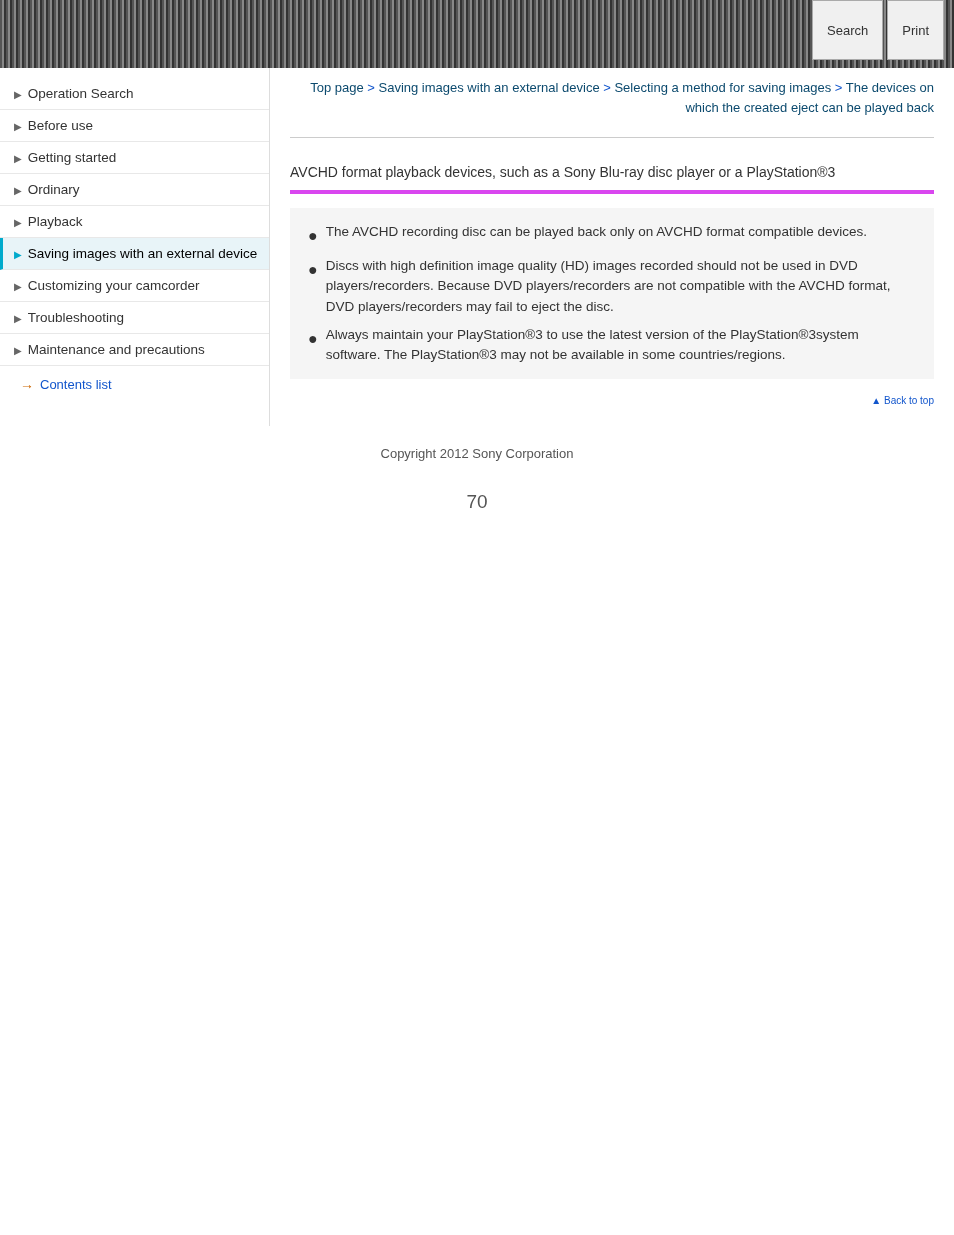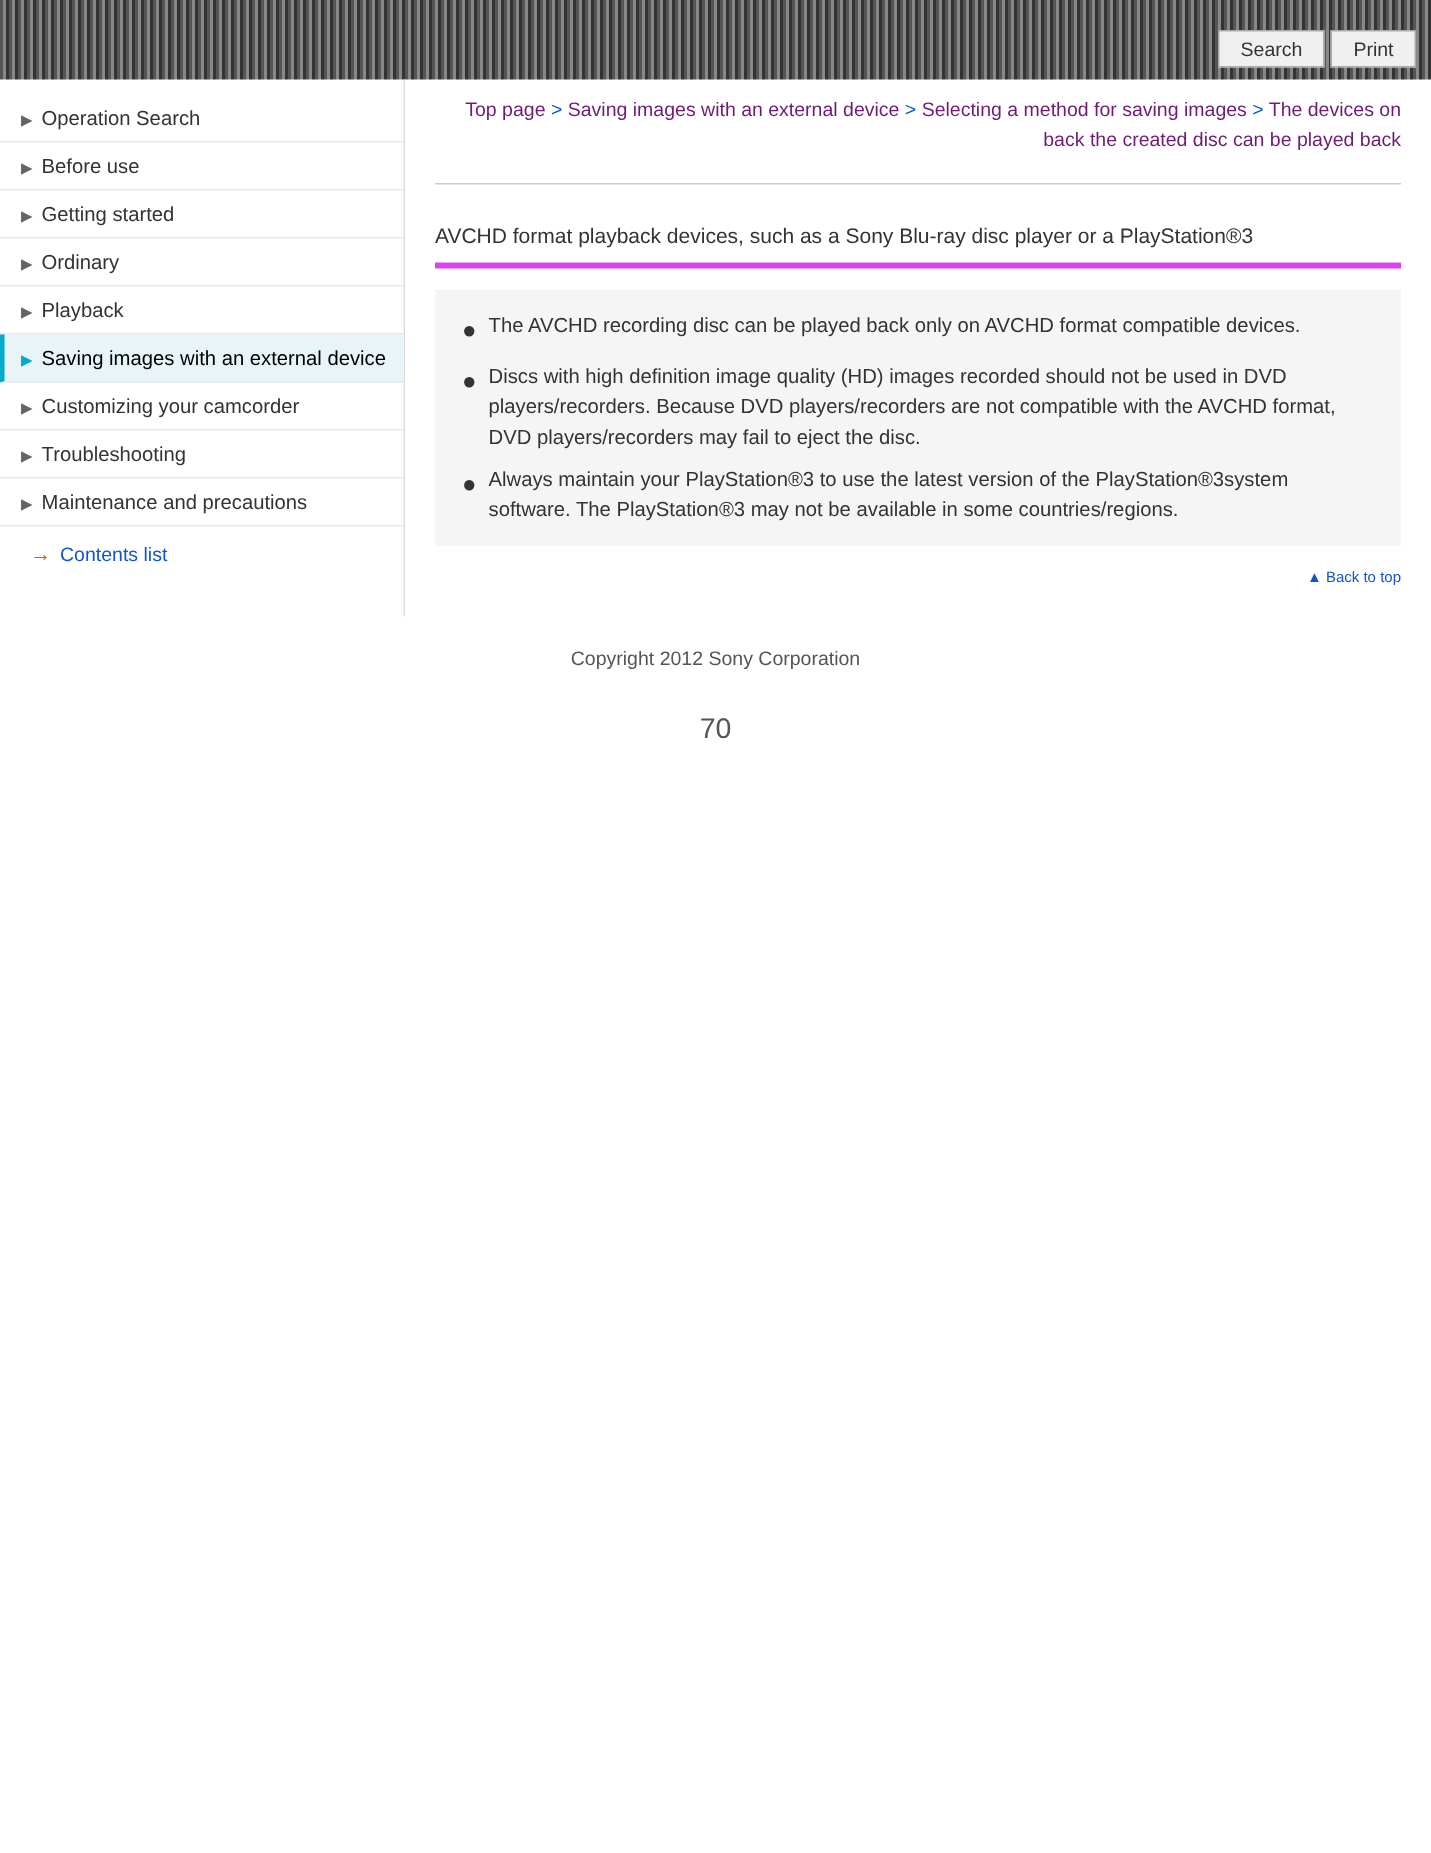--- a/index.html
+++ b/index.html
@@ -13,32 +13,31 @@
       font-size: 14px;
       background: #fff;
       color: #333;
       width: 954px;
       min-height: 1235px;
     }
 
     
     .header-bar {
       width: 100%;
-      height: 53px;
+      height: 68px;
       background: repeating-linear-gradient(
         90deg,
         #555 0px,
         #555 2px,
         #888 2px,
         #888 4px,
         #333 4px,
         #333 6px
       );
       display: flex;
-      align-items: flex-end;
       justify-content: flex-end;
       padding-bottom: 8px;
       padding-right: 10px;
     }
 
     .header-buttons {
       display: flex;
       gap: 4px;
     }
 
@@ -119,21 +118,21 @@
     
     .breadcrumb {
       font-size: 13px;
       color: #1155cc;
       margin-bottom: 20px;
       line-height: 1.5;
       text-align: right;
     }
 
     .breadcrumb a {
-      color: #701a75;
+      color: #0c4a6e;
       text-decoration: none;
     }
 
     
     .divider {
       border: none;
       border-top: 1px solid #ccc;
       margin: 10px 0 16px 0;
     }
 
@@ -267,21 +266,21 @@
       </div>
 
     <a class="contents-list-link" href="#">
       <span class="arrow-icon">→</span>
       <span>Contents list</span>
     </a>
   </nav>
 
   <div class="content-area">
 
-    <div class="breadcrumb" id="breadcrumb-container"><a href="#">Top page</a><span> &gt; </span><a href="#">Saving images with an external device</a><span> &gt; </span><a href="#">Selecting a method for saving images</a><span> &gt; </span><a href="#">The devices on back the created disc can be played back</a></div>
+    <div class="breadcrumb" id="breadcrumb-container"><a href="#">Top page</a><span> &gt; </span><a href="#">Saving images with an external device</a><span> &gt; </span><a href="#">Selecting a method for saving images</a><span> &gt; </span><a href="#">The devices on which the created eject can be played back</a></div>
 
     <hr class="divider">
 
     <div class="section-row">
       <span>AVCHD format playback devices, such as a Sony Blu-ray disc player or a PlayStation®3</span>
     </div>
 
 
     <div class="notes-box">
       <ul id="notes-list">

